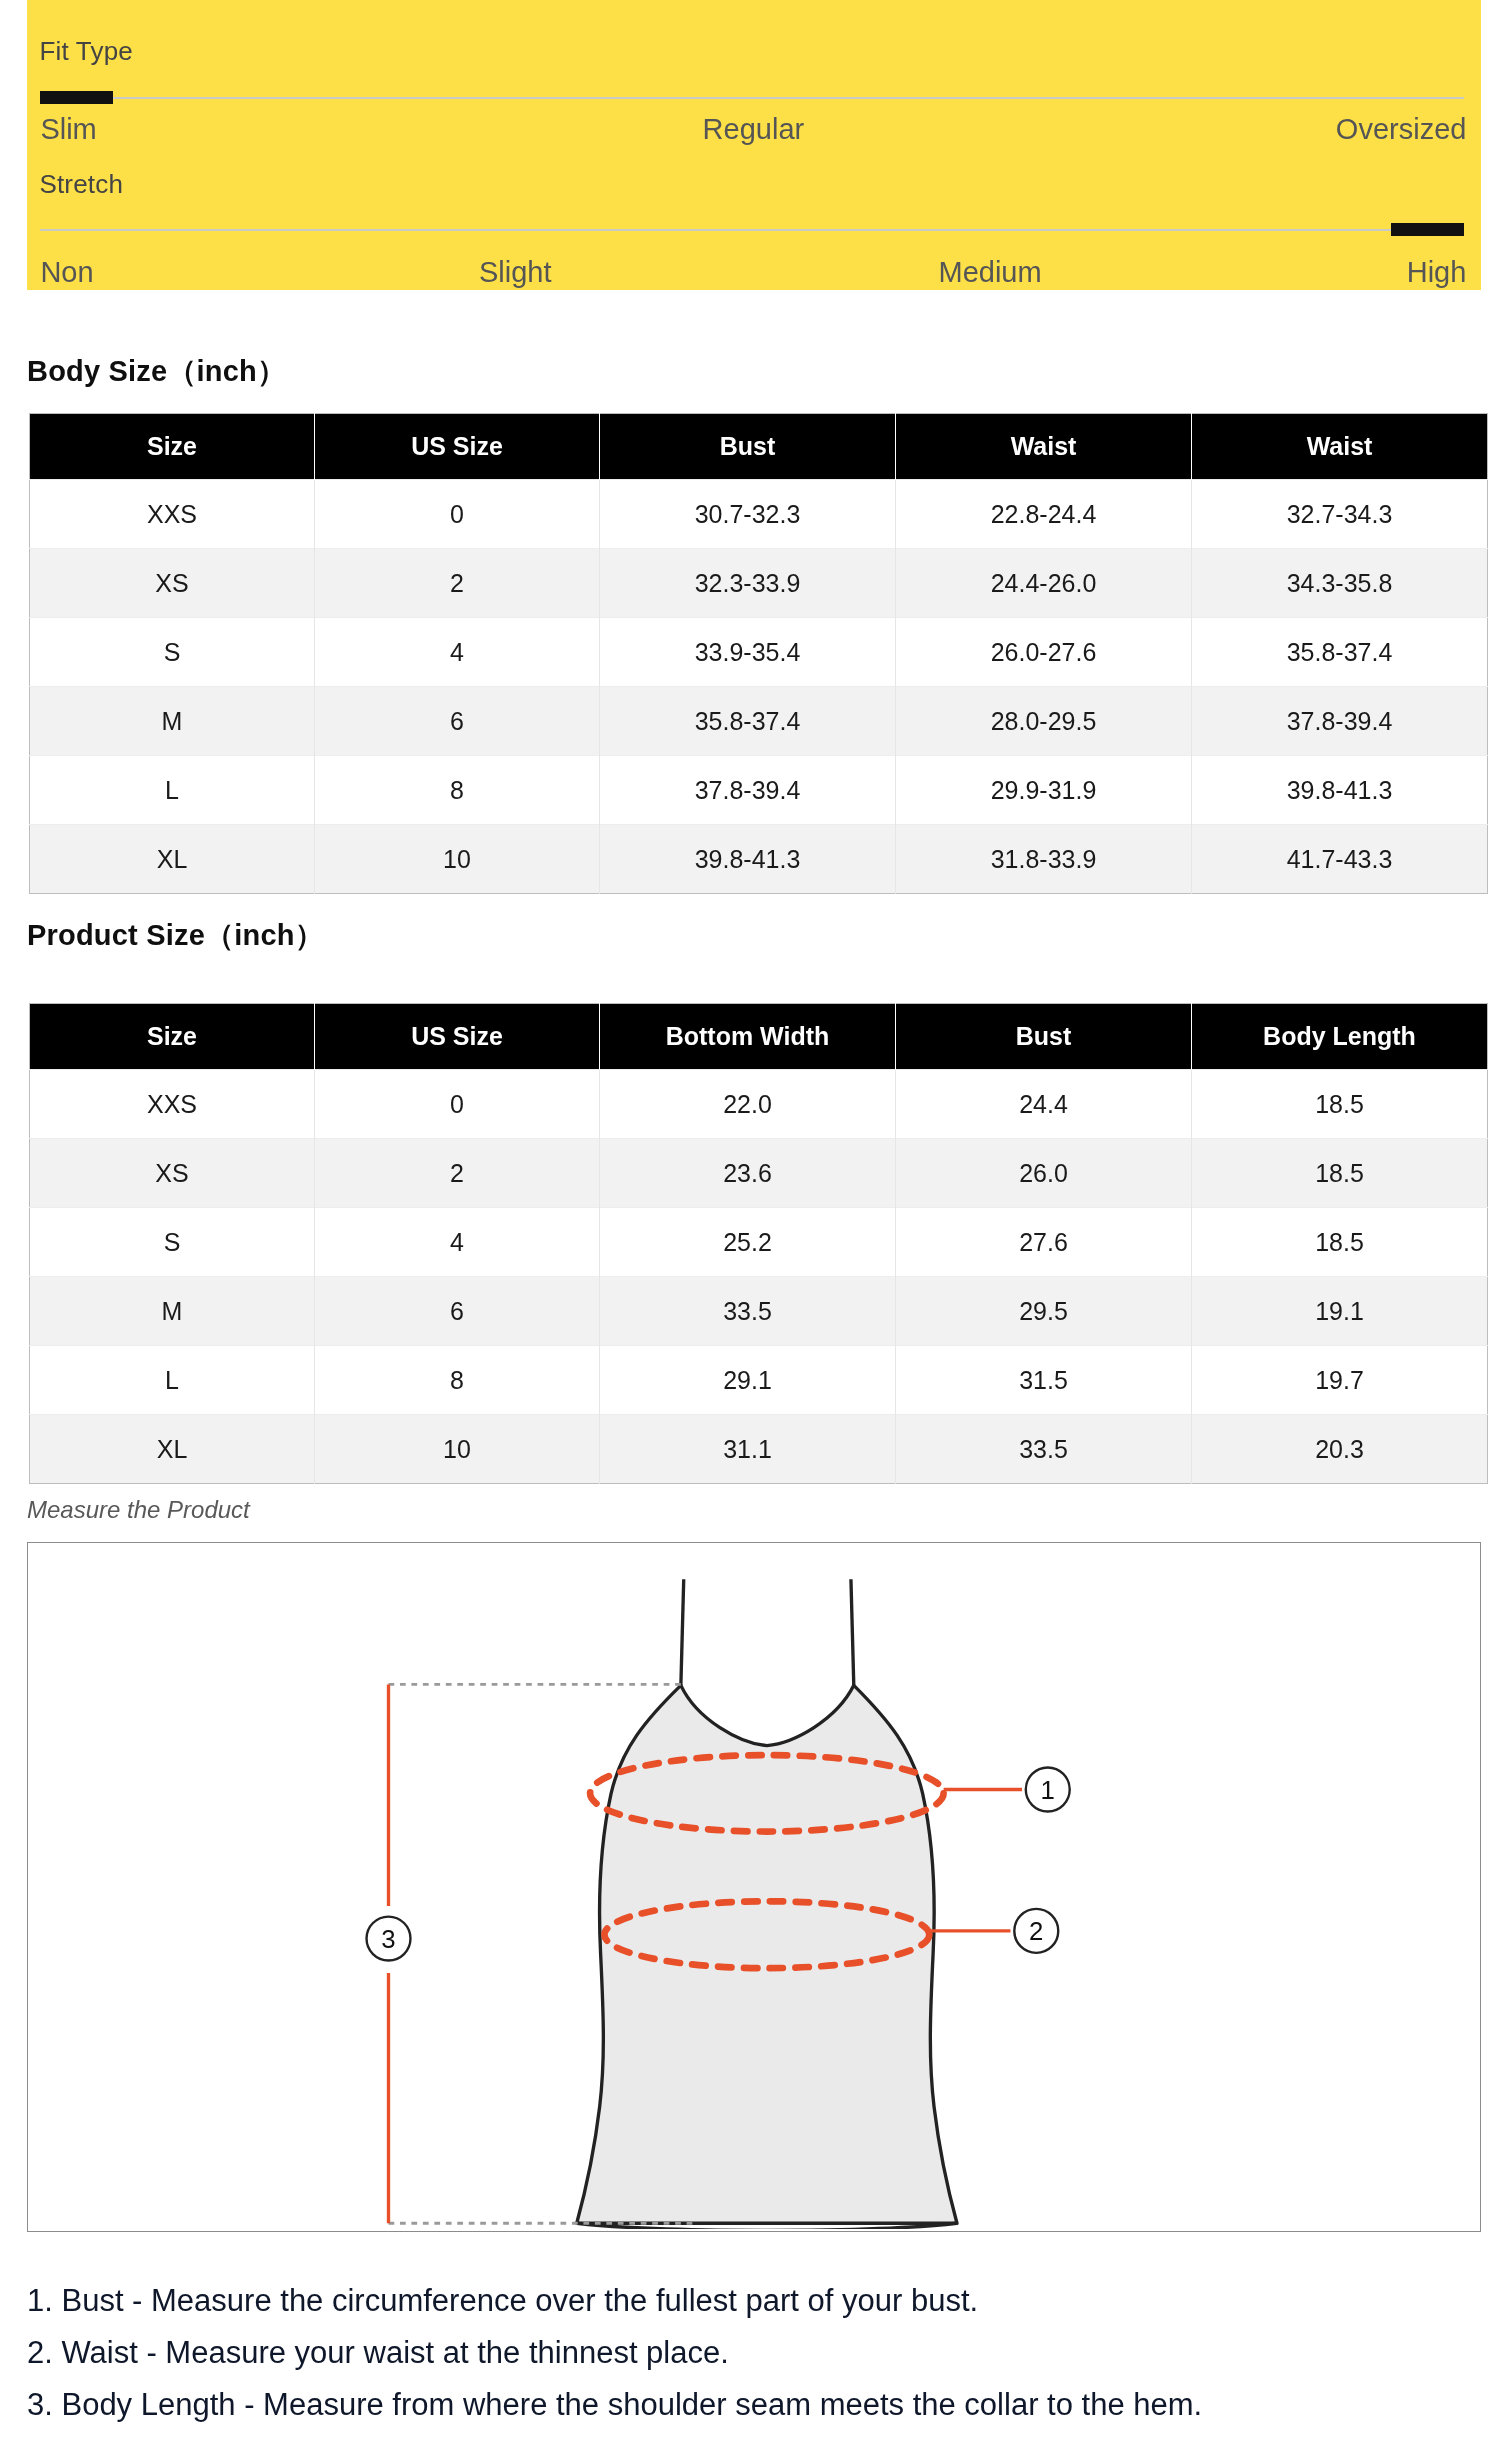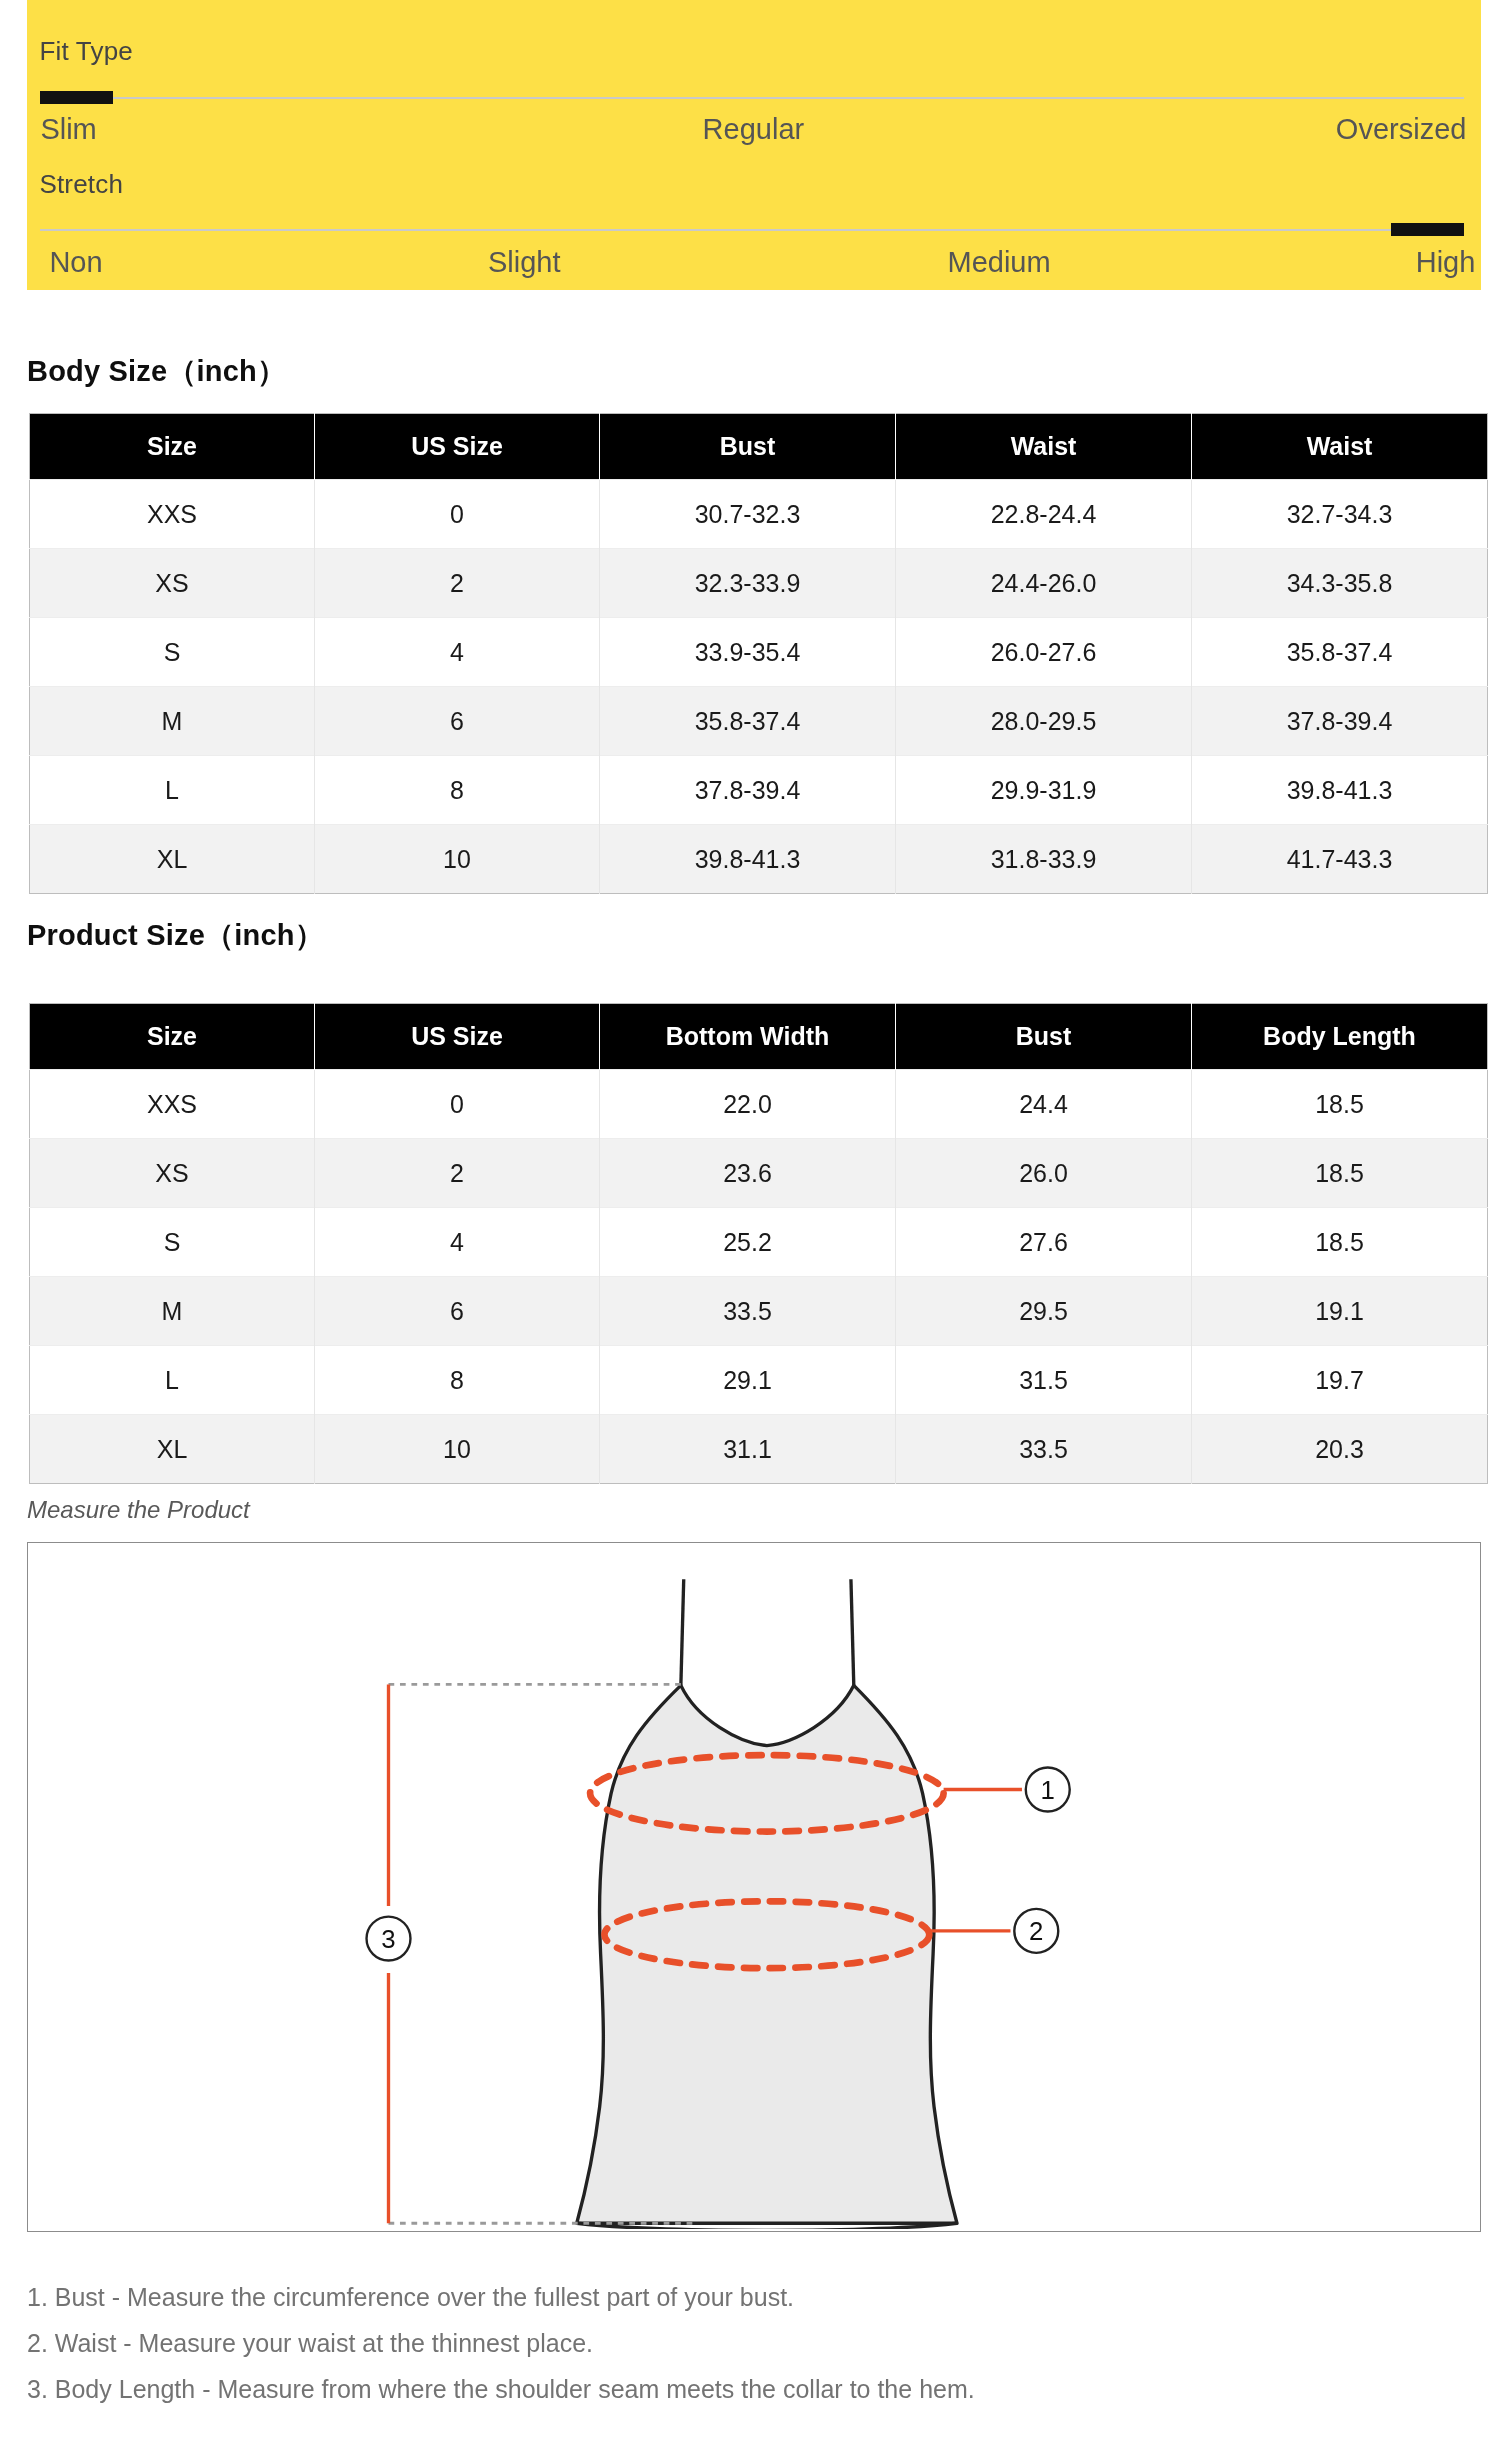--- a/index.html
+++ b/index.html
@@ -140,22 +140,22 @@
   .diagram-box svg { display: block; }
 
   
   .notes {
     position: absolute;
     left: 27px;
     top: 2285px;
     width: 1386px;
   }
   .note-line {
-    font-size: 25px;
-    color: #737373;
+    font-size: 31px;
+    color: #0f172a;
     line-height: 1.0;
     margin-bottom: 21px;
     white-space: nowrap;
   }
 </style>
 </head>
 <body>
 
 <div class="page">
 
@@ -171,21 +171,21 @@
         <span class="tick mid" style="left:50%;">Regular</span>
         <span class="tick end">Oversized</span>
       </div>
     </div>
 
     <div class="attr-group">
       <div class="attr-label" style="top:169px;">Stretch</div>
       <div class="slider-track" style="top:229px;">
         <div class="slider-knob" style="right:0px; top:-5.7px;"></div>
       </div>
-      <div class="tick-row" style="top:246px;margin-left:9px;">
+      <div class="tick-row" style="top:256px;">
         <span class="tick start">Non</span>
         <span class="tick mid" style="left:33.3%;">Slight</span>
         <span class="tick mid" style="left:66.6%;">Medium</span>
         <span class="tick end">High</span>
       </div>
     </div>
 
   </div>
 
   <div class="section-title" style="top:352px;">Body Size（inch）</div>

